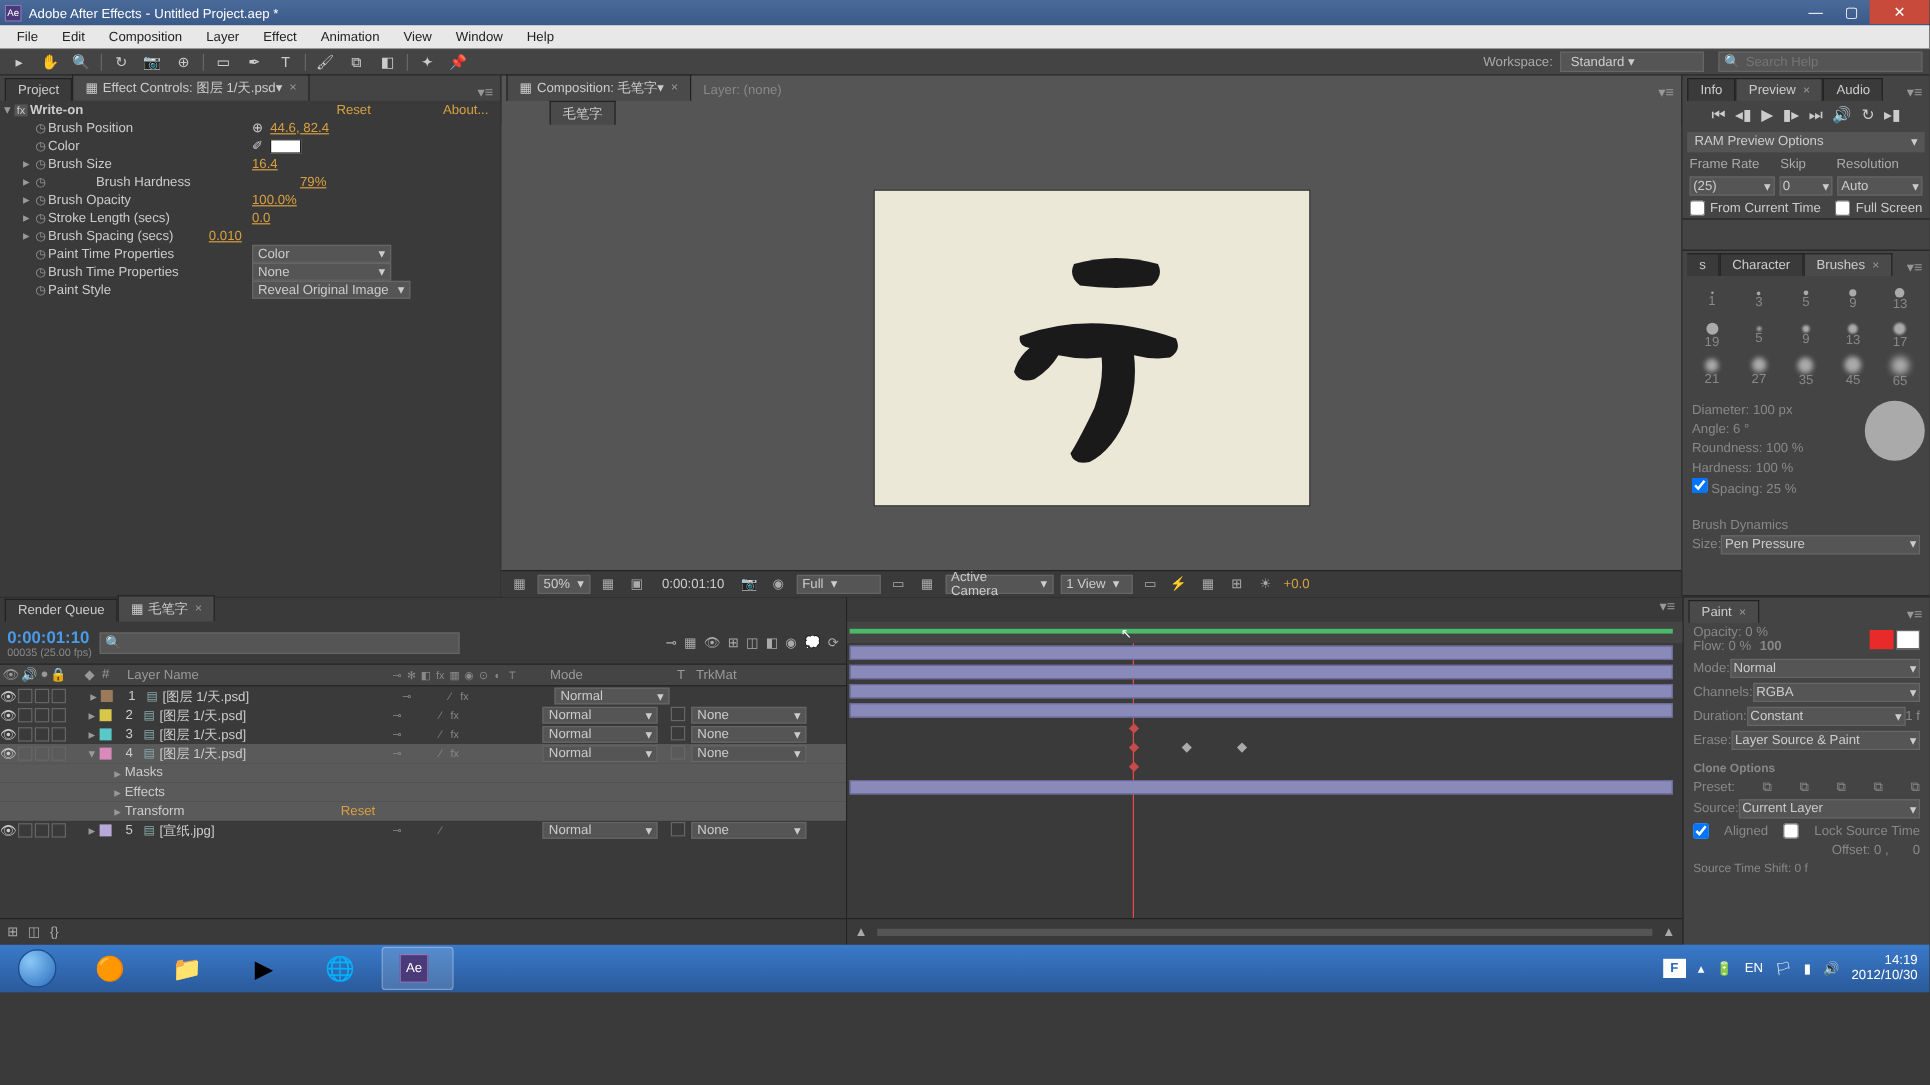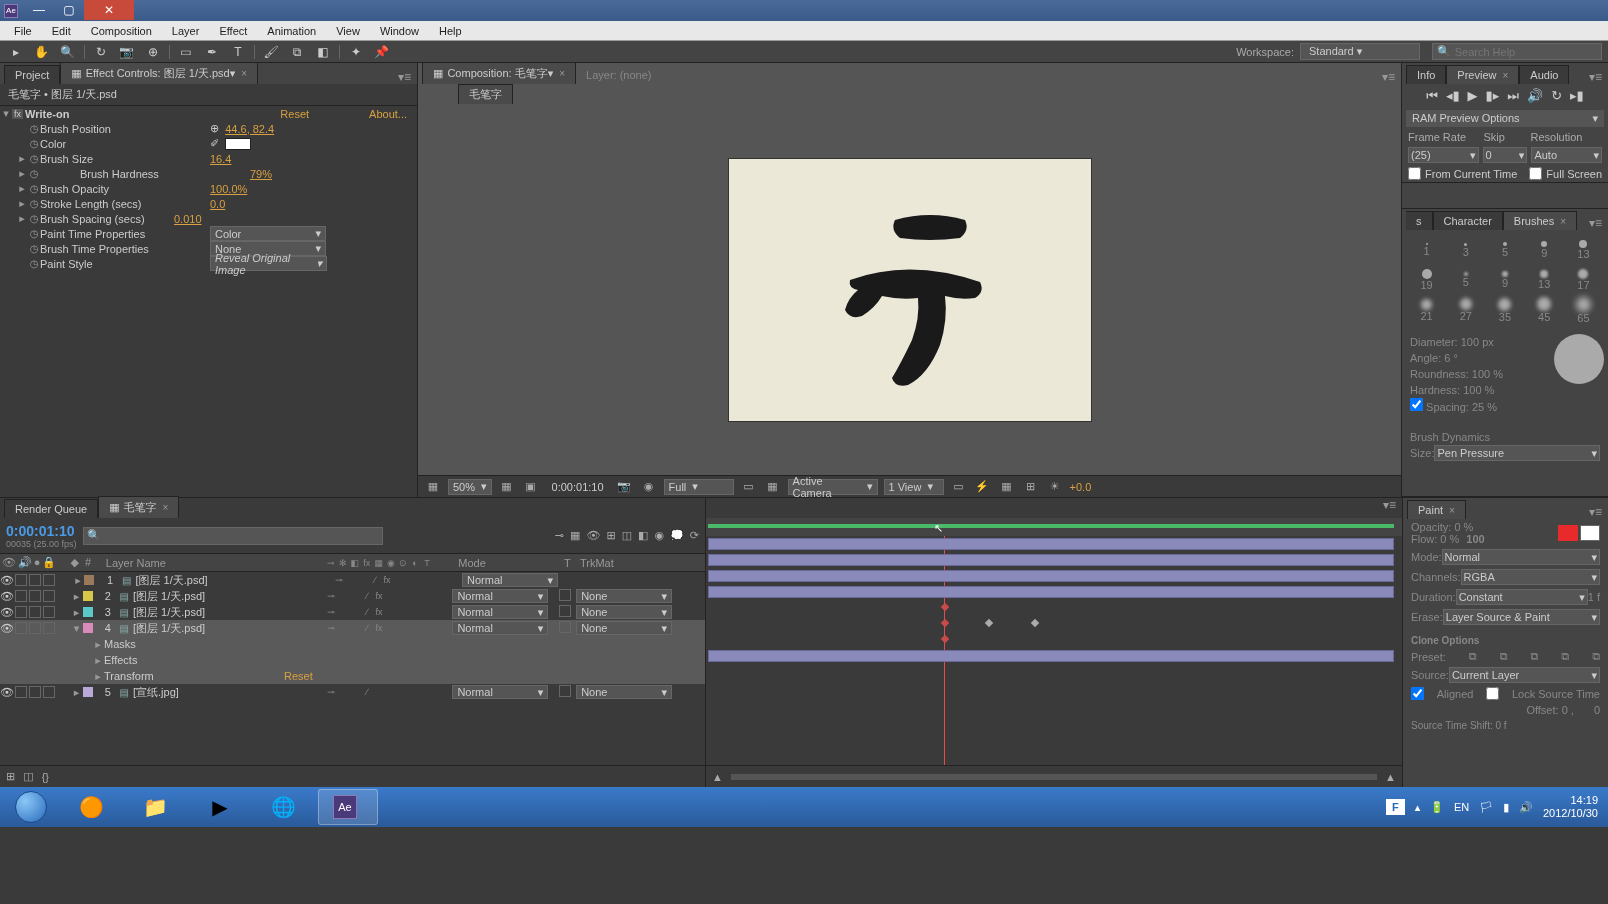--- a/index.html
+++ b/index.html
@@ -110,20 +110,21 @@
 .tray { margin-left: auto; display: flex; align-items: center; gap: 10px; color: #fff; font-size: 11px; }
 .tray-time { text-align: right; line-height: 13px; padding-right: 6px; }
 .switch-icon { width: 10px; text-align: center; color: #888; font-size: 9px; }
 .layer-tabs-disabled { color: #888; padding: 3px 10px; }
 </style>
 </head>
 <body>
 
 <div class="titlebar">
   <span class="titlebar-icon">Ae</span>
+  <span class="titlebar-title"><span>Adobe After Effects</span> - <span>Untitled Project.aep *</span></span>
   <div class="win-btns">
     <div class="win-btn">—</div>
     <div class="win-btn">▢</div>
     <div class="win-btn win-close">✕</div>
   </div>
 </div>
 
 <div class="menubar">
   <span>File</span>
   <span>Edit</span>
@@ -167,21 +168,20 @@
 
   <div class="left-panel">
     <div class="panel-tabs">
       <div class="panel-tab">Project</div>
       <div class="panel-tab active">
         <span style="margin-right:4px;">▦</span>
         <span>Effect Controls: 图层 1/天.psd</span> ▾<span class="tab-close">×</span>
       </div>
       <span class="panel-opts">▾≡</span>
     </div>
-    <div class="effect-name">毛笔字 • 图层 1/天.psd</div>
     <div class="prop-list">
       <div class="prop-row">
         <span class="twirl">▾</span>
         <span class="fx-badge">fx</span>
         <span class="prop-label" style="font-weight:bold; flex:1;">Write-on</span>
         <span class="prop-val-link" style="margin-right:60px;">Reset</span>
         <span class="prop-val-link" style="margin-right:10px;">About...</span>
       </div>
       <div class="prop-row" style="padding-left:28px;">
         <span class="stopwatch">◷</span>
@@ -237,21 +237,21 @@
         <span class="stopwatch">◷</span>
         <span class="prop-label" style="width:170px;">Brush Time Properties</span>
         <div class="dropdown-sel">
             <span>None</span>
             <span>▾</span>
           </div>
       </div>
       <div class="prop-row" style="padding-left:28px;">
         <span class="stopwatch">◷</span>
         <span class="prop-label" style="width:170px;">Paint Style</span>
-        <div class="dropdown-sel" style="width:117px;font-style:italic;">
+        <div class="dropdown-sel" style="width:132px;">
             <span>Reveal Original Image</span>
             <span>▾</span>
           </div>
       </div>
     </div>
   </div>
 
   <div class="center-panel">
     <div class="panel-tabs">
       <div class="panel-tab active">

